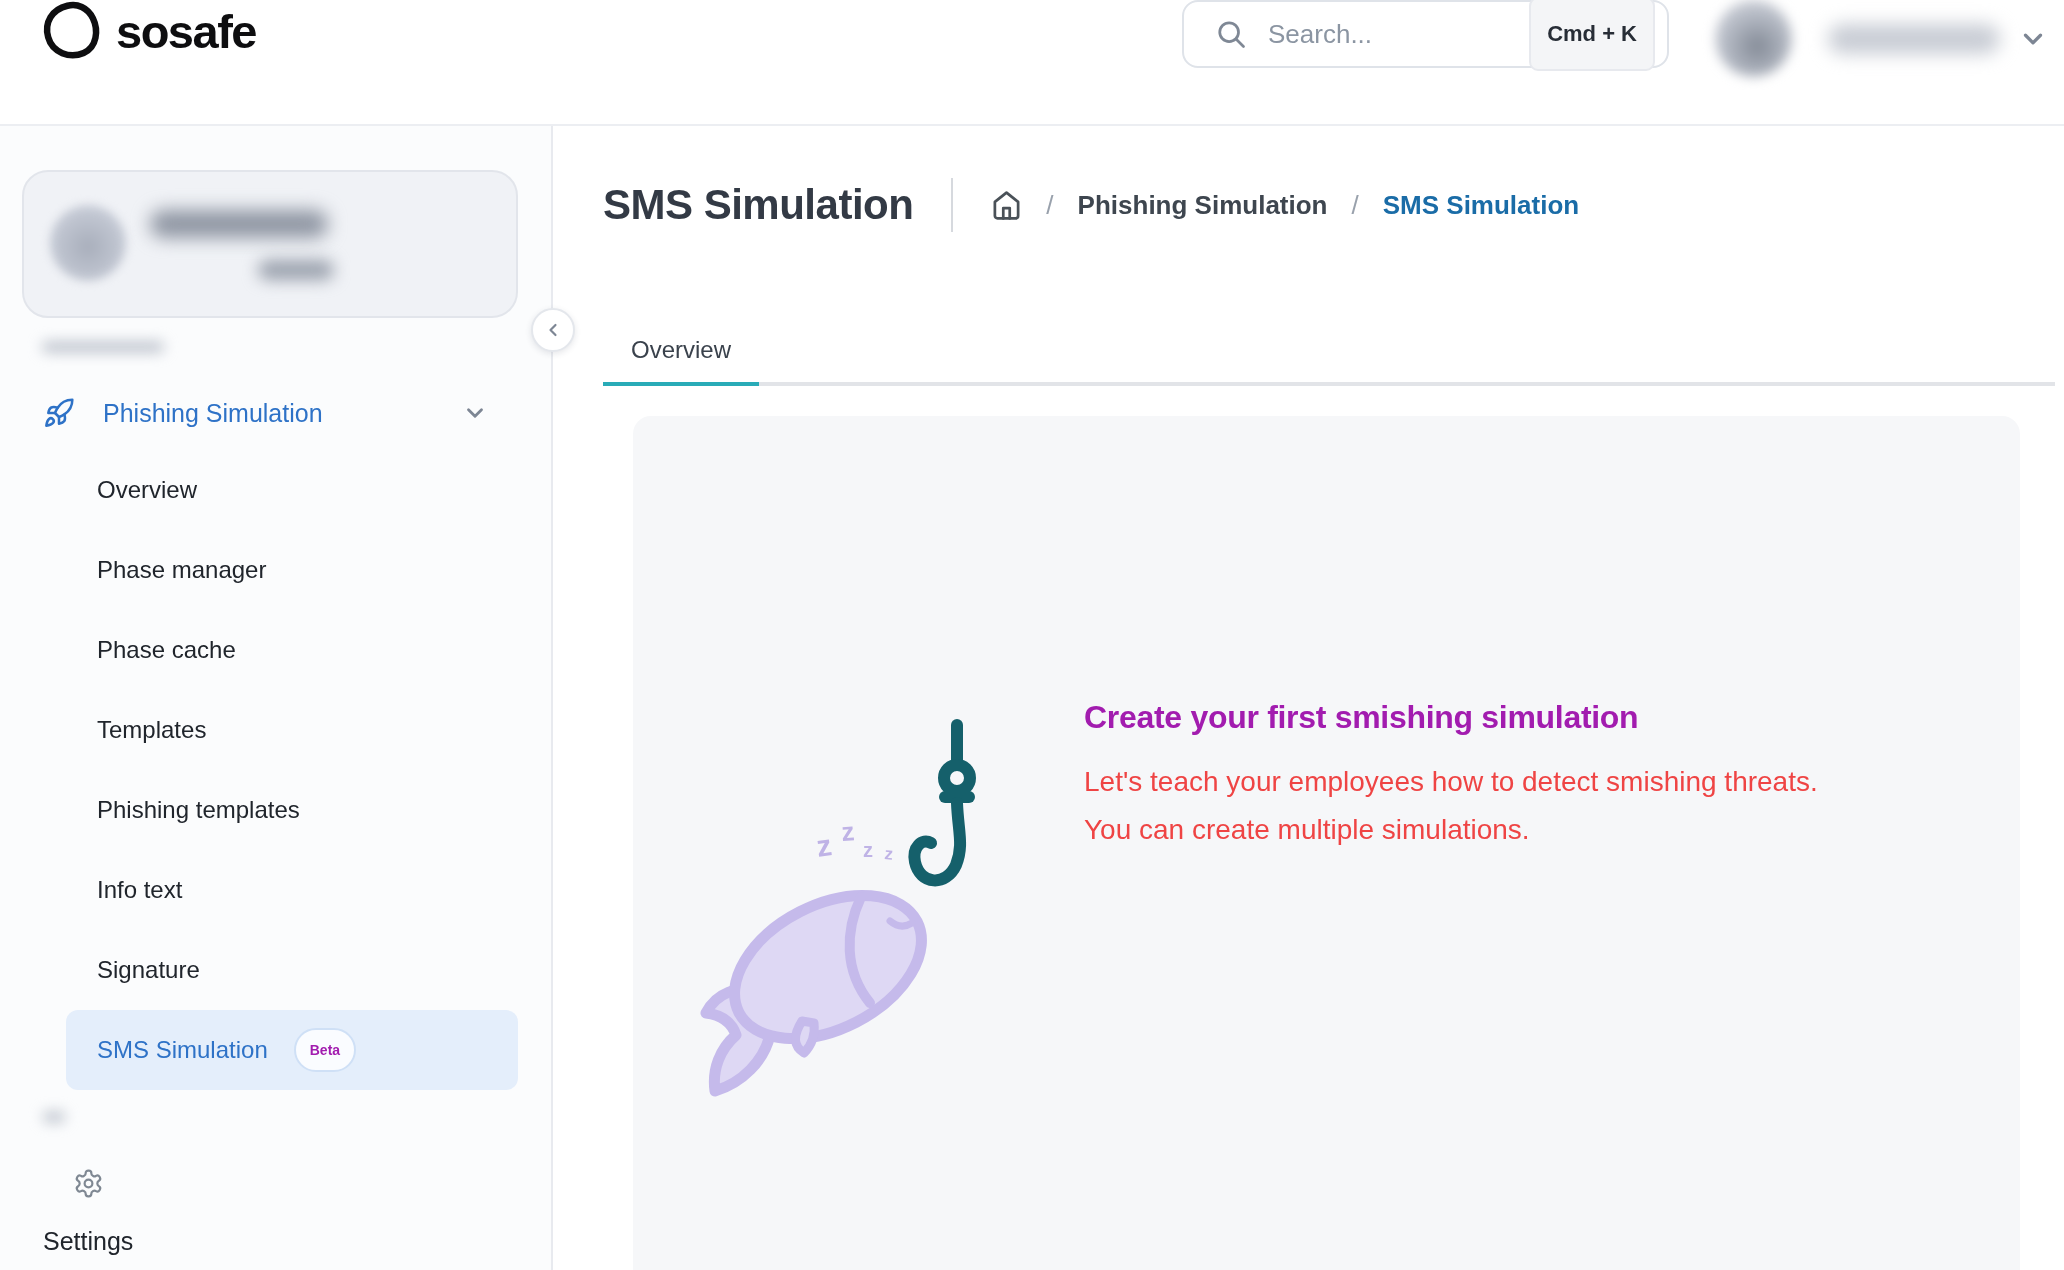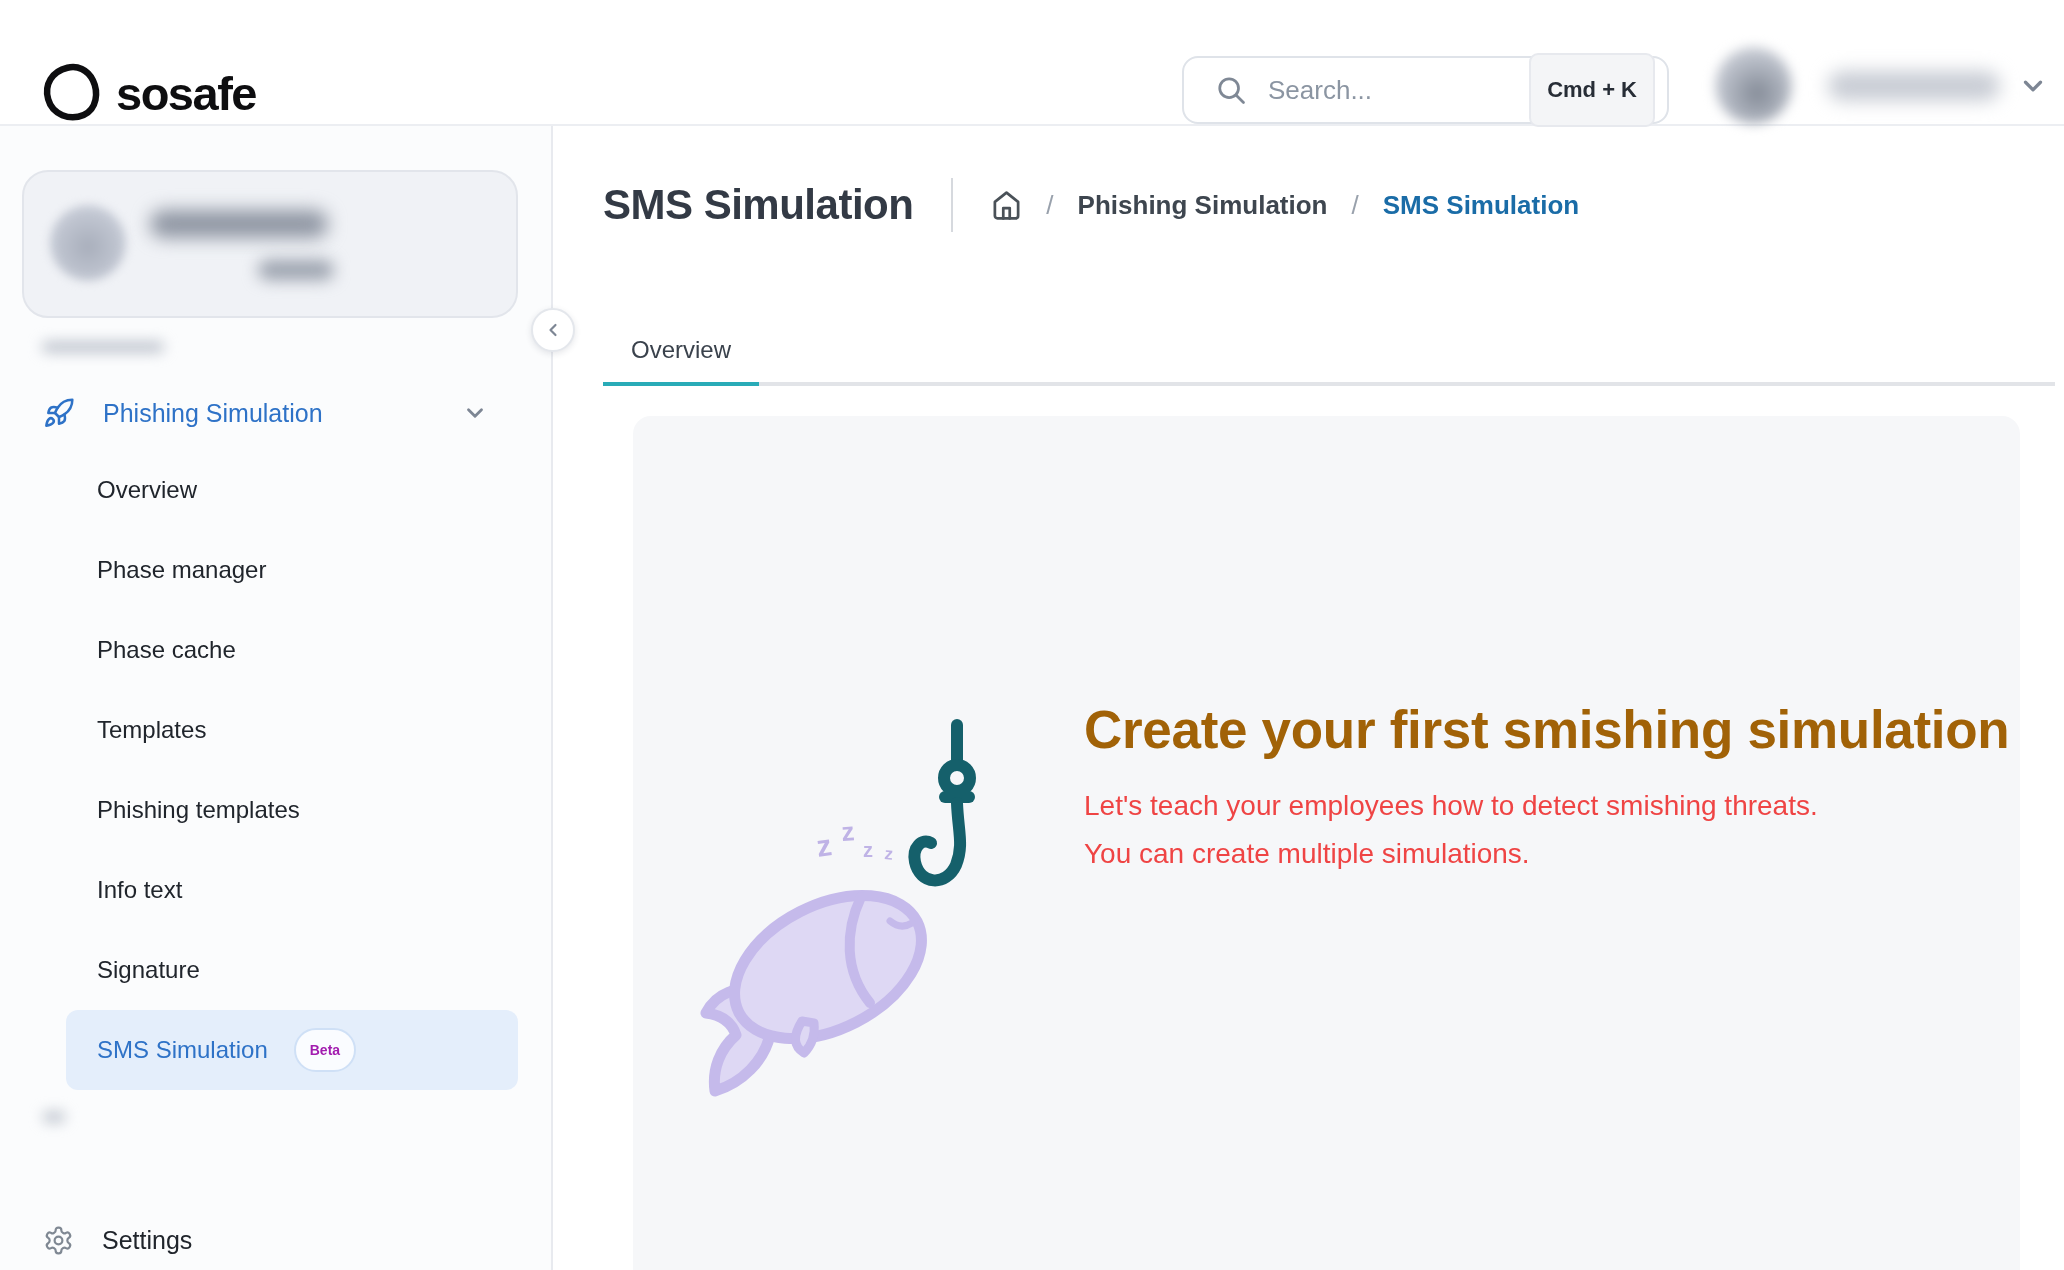--- a/index.html
+++ b/index.html
@@ -1,21 +1,21 @@
 <!DOCTYPE html>
 <html><head>
 <meta charset="utf-8">
 <style>
   * { margin:0; padding:0; box-sizing:border-box; }
   html,body { width:2064px; height:1270px; overflow:hidden; background:#ffffff;
     font-family:"Liberation Sans","DejaVu Sans",sans-serif; color:#20252c; }
 
   
   .header { position:absolute; top:0; left:0; width:2064px; height:126px; background:#fff;
-    border-bottom:2px solid #eceef2; display:flex; align-items:flex-end; padding:0 16px 0 40px; z-index:30; }
+    border-bottom:2px solid #eceef2; display:flex; align-items:flex-start; padding:0 16px 0 40px; z-index:30; }
   .logo { display:flex; align-items:center; gap:14px; }
   .logo-text { font-size:47px; font-weight:700; letter-spacing:-1.5px; color:#0e0e10; }
   .search-box { margin-left:auto; width:487px; height:68px; border:2px solid #dfe3e9; border-radius:16px;
     display:flex; align-items:center; padding:0 12px 0 32px; background:#fff; }
   .search-ph { margin-left:22px; font-size:26px; color:#8b95a2; flex:1; }
   .kbd-badge { background:#f4f5f7; border:2px solid #e7e9ee; border-radius:9px; padding:22px 16px;
     font-size:22px; font-weight:700; color:#272d36; }
   .user-block { display:flex; align-items:center; margin-left:46px; }
   .avatar-blur { width:77px; height:77px; border-radius:50%;
     background:radial-gradient(circle at 55% 60%, #848b97 0%, #b9bec8 55%, #e3e5ea 100%); filter:blur(6px); }
@@ -39,21 +39,21 @@
   .section-row { position:relative; margin-top:38px; height:46px; display:flex; align-items:center;
     padding-left:43px; cursor:pointer; }
   .section-label { margin-left:28px; font-size:25px; font-weight:500; color:#2e72c7; }
   .section-chev { position:absolute; left:462px; top:10px; }
   .nav { margin-top:14px; }
   .nav-item { margin:0 33px 0 66px; height:80px; display:flex; align-items:center;
     padding-left:31px; border-radius:12px; font-size:24px; color:#20252c; cursor:pointer; }
   .nav-item.active { background:#e4eefb; color:#2e72c7; }
   .beta-badge { margin-left:26px; background:#fafcff; border:2px solid #cfe0f6; border-radius:999px;
     padding:12px 14px; font-size:14px; font-weight:700; color:#a21caf; }
-  .settings-row { position:absolute; left:43px; bottom:14px; display:flex; align-items:center; gap:28px; cursor:pointer; }
+  .settings-row { position:absolute; left:43px; bottom:14px; display:flex; align-items:center; gap:28px; cursor:pointer;flex-direction:column; }
   .settings-label { font-size:25px; color:#20252c; }
   .collapse-btn { position:absolute; top:308px; left:531px; width:44px; height:44px; border-radius:50%;
     background:#fff; border:2px solid #e4e7ec; box-shadow:0 2px 6px rgba(40,50,70,.12);
     display:flex; align-items:center; justify-content:center; z-index:20; cursor:pointer; }
 
   
   .main { position:absolute; top:126px; left:555px; right:0; bottom:0; background:#fff;
     padding:0 10px 0 48px; }
   .title-row { margin-top:52px; display:flex; align-items:center; }
   .page-title { font-size:42px; font-weight:700; color:#333a45; letter-spacing:-0.5px; }
@@ -63,21 +63,21 @@
   .crumb-parent { font-size:26px; font-weight:600; color:#3e464f; cursor:pointer; }
   .crumb-current { font-size:26px; font-weight:600; color:#1a6ca7; }
   .tabs { margin-top:104px; display:flex; border-bottom:4px solid #e2e4e8; width:1452px; }
   .tab { padding:0 28px 18px 28px; font-size:24px; color:#3a424c; border-bottom:4px solid transparent;
     margin-bottom:-4px; cursor:pointer; }
   .tab.active { border-bottom-color:#29abb7; }
   .card { margin:30px 0 0 30px; width:1387px; height:900px; background:#f6f7f9; border-radius:18px;
     display:flex; align-items:flex-start; padding:283px 0 0 65px; }
   .illu { width:350px; height:400px; flex:none; }
   .hero { margin-left:36px; max-width:960px; }
-  .hero-title { font-size:53px; font-weight:700; color:#a16207; letter-spacing:-0.3px; }
+  .hero-title { font-size:32px; font-weight:700; color:#a21caf; letter-spacing:-0.3px; }
   .hero-body { margin-top:22px; font-size:28px; line-height:48px; color:#ef4444; }
   .cta-btn { margin-top:38px; height:70px; padding:0 44px; background:#116e7e; color:#fff;
     font-size:27px; font-weight:700; border:none; border-radius:10px; cursor:pointer;
     font-family:"Liberation Sans","DejaVu Sans",sans-serif; }
   .icon-stroke { fill:none; stroke-linecap:round; stroke-linejoin:round; }
 </style>
 </head>
 <body>
 
 <div class="header">

